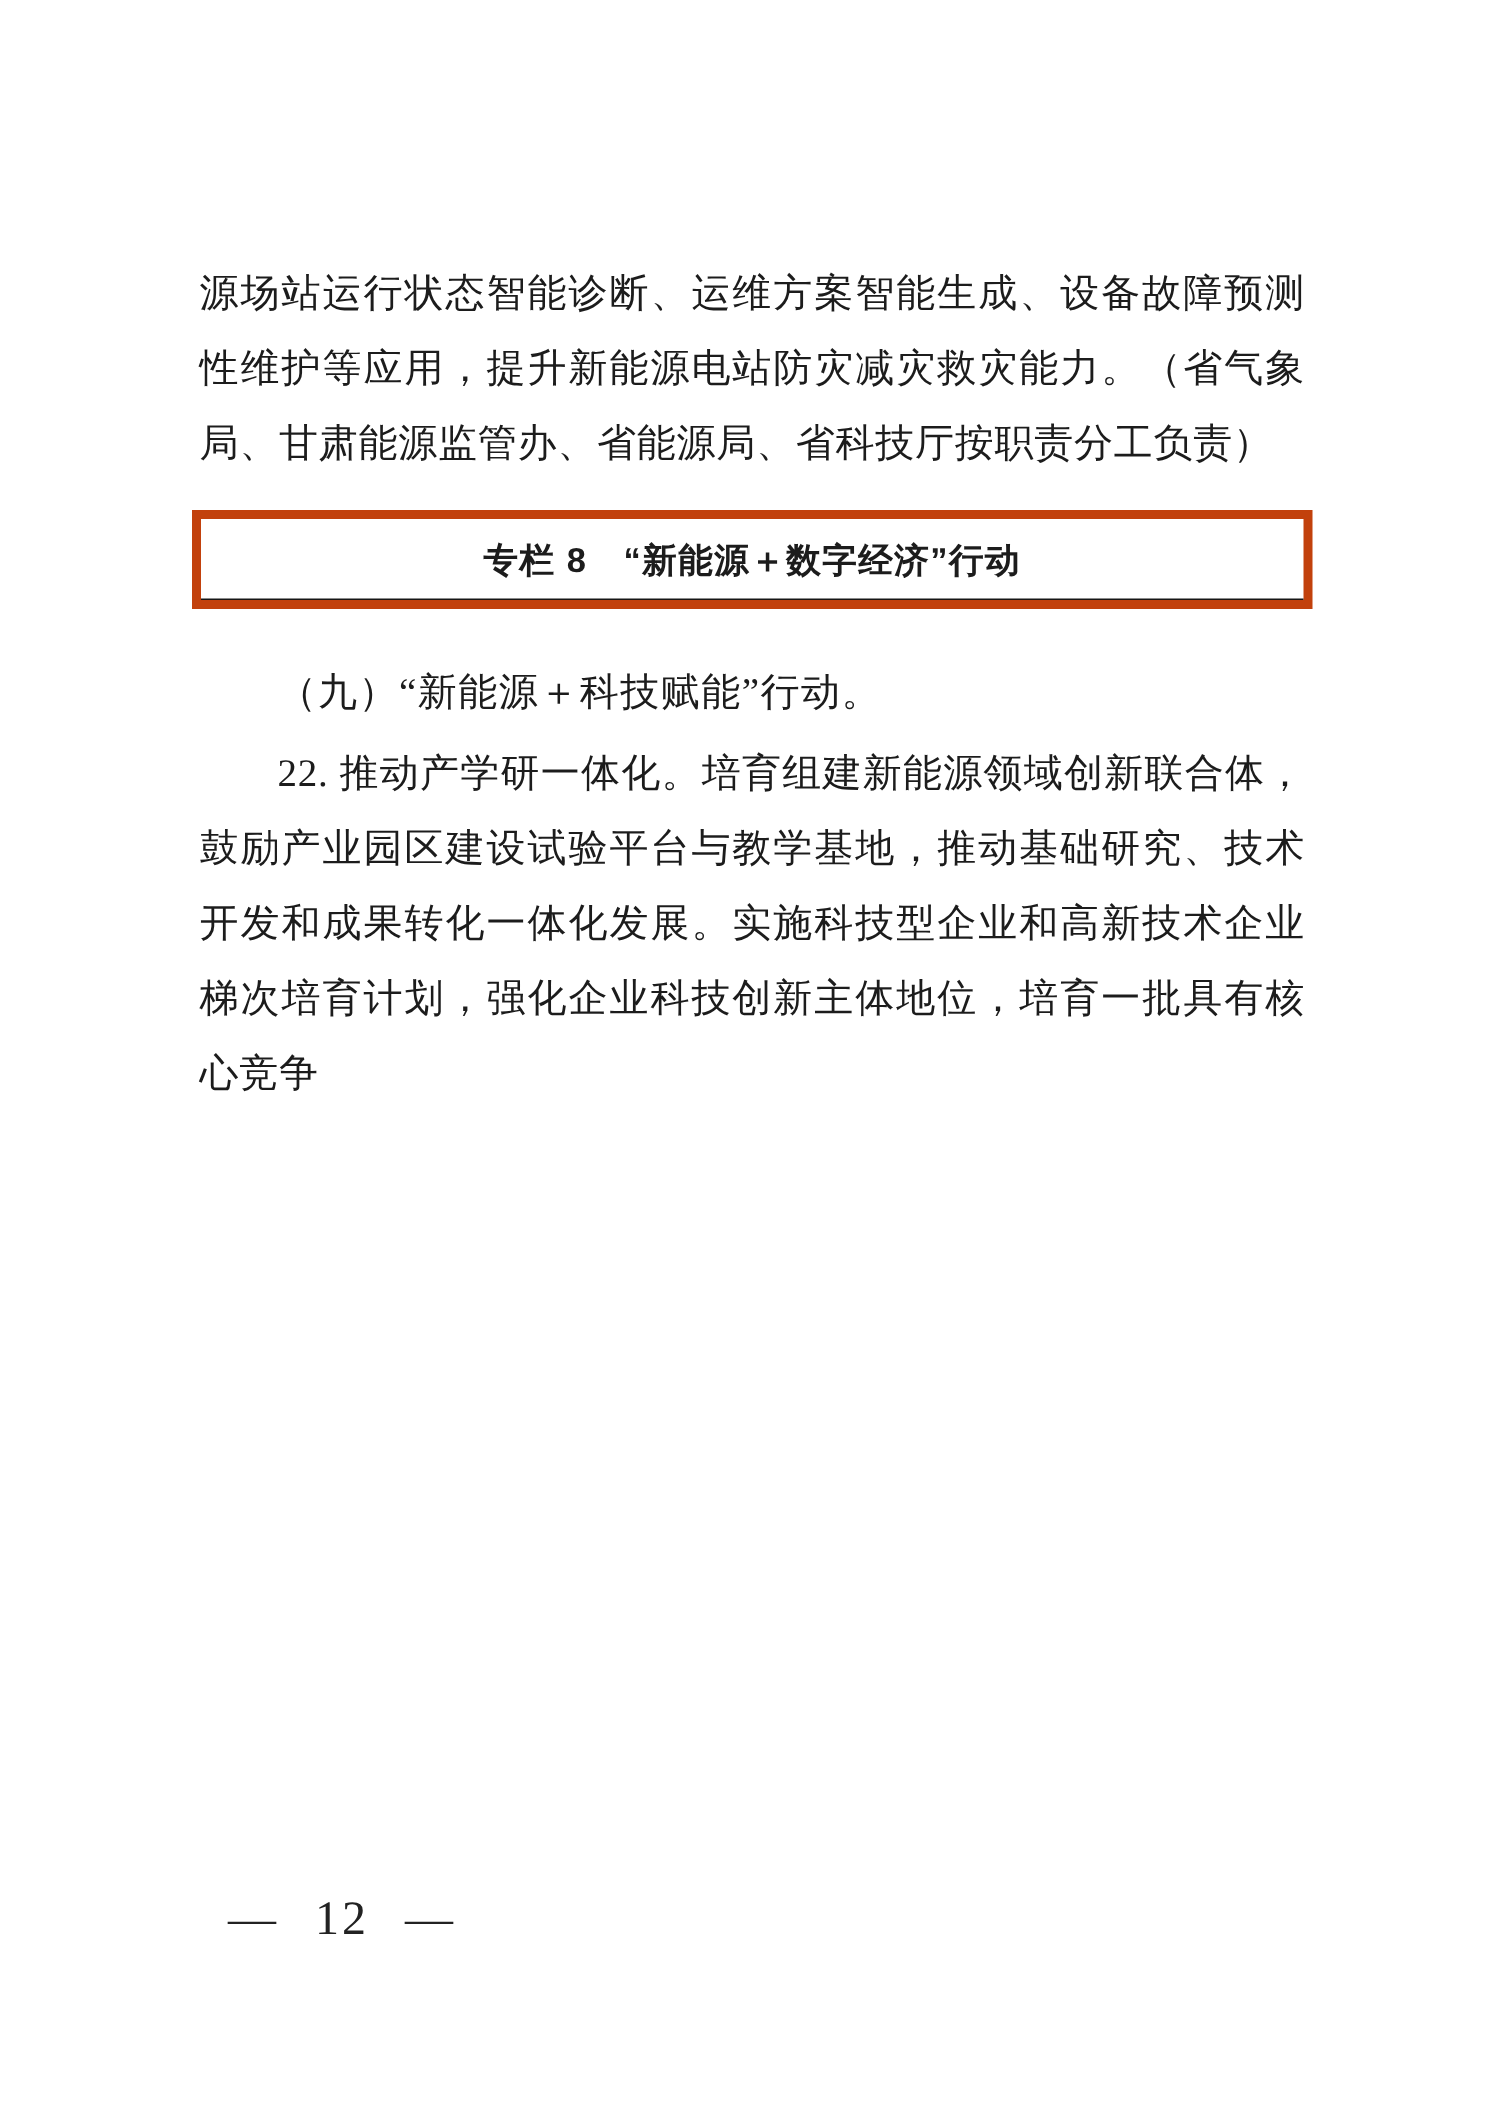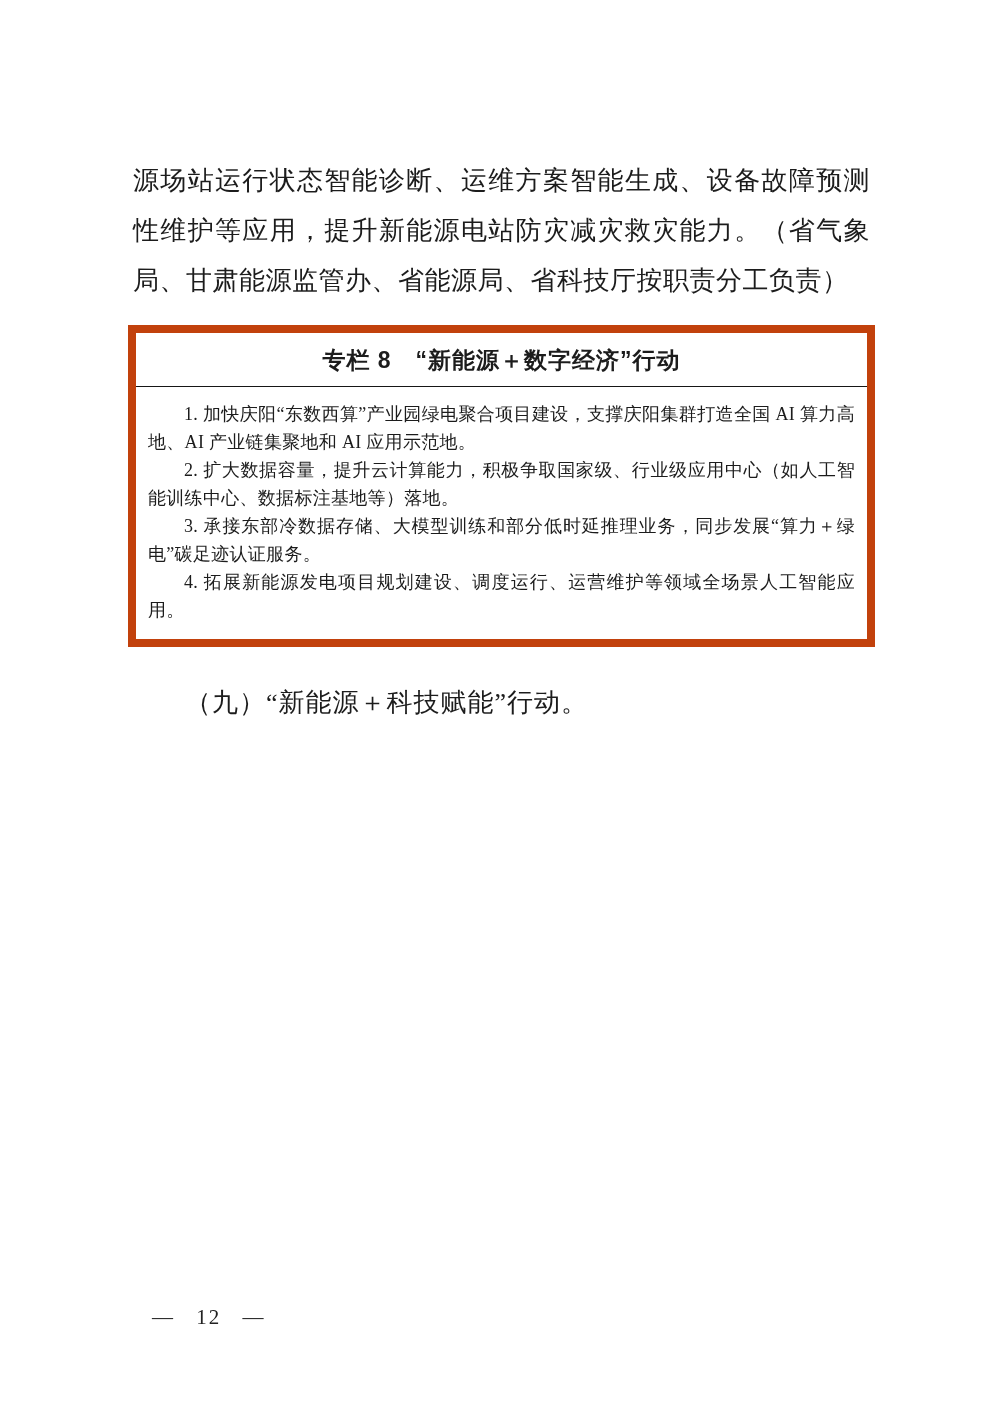--- a/index.html
+++ b/index.html
@@ -13,36 +13,36 @@
     height: 1414px;
     margin: 0 auto;
     background: #ffffff;
     color: #1c1c1c;
     font-family: "Liberation Serif", "DejaVu Serif", serif;
     overflow: hidden;
   }
   .content {
     position: absolute;
     left: 133px;
-    top: 156px;
+    top: 171px;
     width: 737px;
   }
   .body-par {
     margin: 0;
     font-size: 26px;
     line-height: 50px;
     text-align: justify;
     letter-spacing: 0.5px;
   }
   .body-par.indent2 {
     text-indent: 2em;
   }
   .callout {
     margin: 19px -5px 0 -5px;
-    border: 8px solid #c2410c;
+    border: 6px solid #c2410c;
     background: #ffffff;
   }
   .callout-title {
     font-family: "Liberation Sans", "DejaVu Sans", sans-serif;
     font-weight: bold;
     font-size: 23px;
     line-height: 23px;
     text-align: center;
     padding: 16px 0 14px 0;
     border-bottom: 1px solid #161616;
@@ -65,46 +65,41 @@
     line-height: 50px;
     font-weight: normal;
     text-indent: 2em;
     letter-spacing: 1px;
   }
   .para-21 { margin-top: 4px; }
   .para-22 { margin-top: 4px; }
   .footer {
     position: absolute;
     left: 152px;
-    top: 1302px;
-    font-size: 21px;
+    top: 1263px;
+    font-size: 32px;
     line-height: 30px;
     letter-spacing: 2px;
     word-spacing: 14px;
     color: #222222;
   }
 </style>
 </head>
 <body>
 
 <div class="page">
   <div class="content">
 
     <p class="body-par">源场站运行状态智能诊断、运维方案智能生成、设备故障预测性维护等应用，提升新能源电站防灾减灾救灾能力。（省气象局、甘肃能源监管办、省能源局、省科技厅按职责分工负责）</p>
 
     <div class="callout">
       <div class="callout-title">专栏 8　“新能源＋数字经济”行动</div>
-      <div class="callout-body">
-        <p class="callout-item">1. 加快庆阳“东数西算”产业园绿电聚合项目建设，支撑庆阳集群打造全国 AI 算力高地、AI 产业链集聚地和 AI 应用示范地。</p>
-        <p class="callout-item">2. 扩大数据容量，提升云计算能力，积极争取国家级、行业级应用中心（如人工智能训练中心、数据标注基地等）落地。</p>
-        <p class="callout-item">3. 承接东部冷数据存储、大模型训练和部分低时延推理业务，同步发展“算力＋绿电”碳足迹认证服务。</p>
-        <p class="callout-item">4. 拓展新能源发电项目规划建设、调度运行、运营维护等领域全场景人工智能应用。</p>
-      </div>
     </div>
 
     <h2 class="section-heading">（九）“新能源＋科技赋能”行动。</h2>
 
 
+    <p class="body-par indent2 para-22">22. 推动产学研一体化。培育组建新能源领域创新联合体，鼓励产业园区建设试验平台与教学基地，推动基础研究、技术开发和成果转化一体化发展。实施科技型企业和高新技术企业梯次培育计划，强化企业科技创新主体地位，培育一批具有核心竞争</p>
 
   </div>
 
   <div class="footer">— 12 —</div>
 </div>
 
 </body></html>

